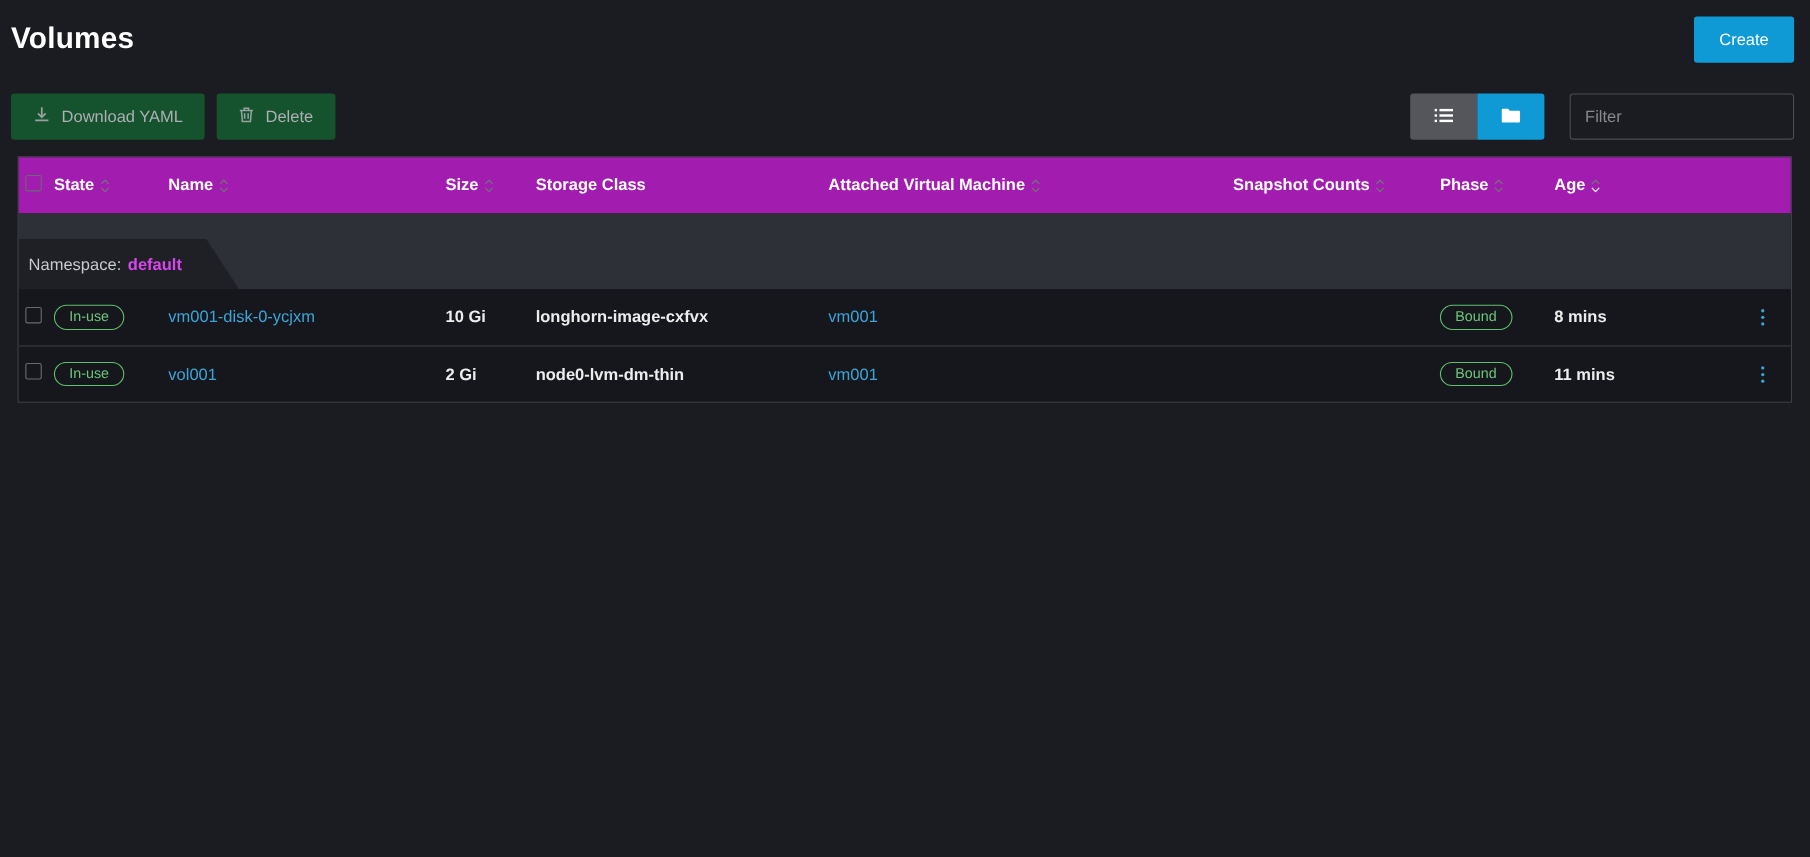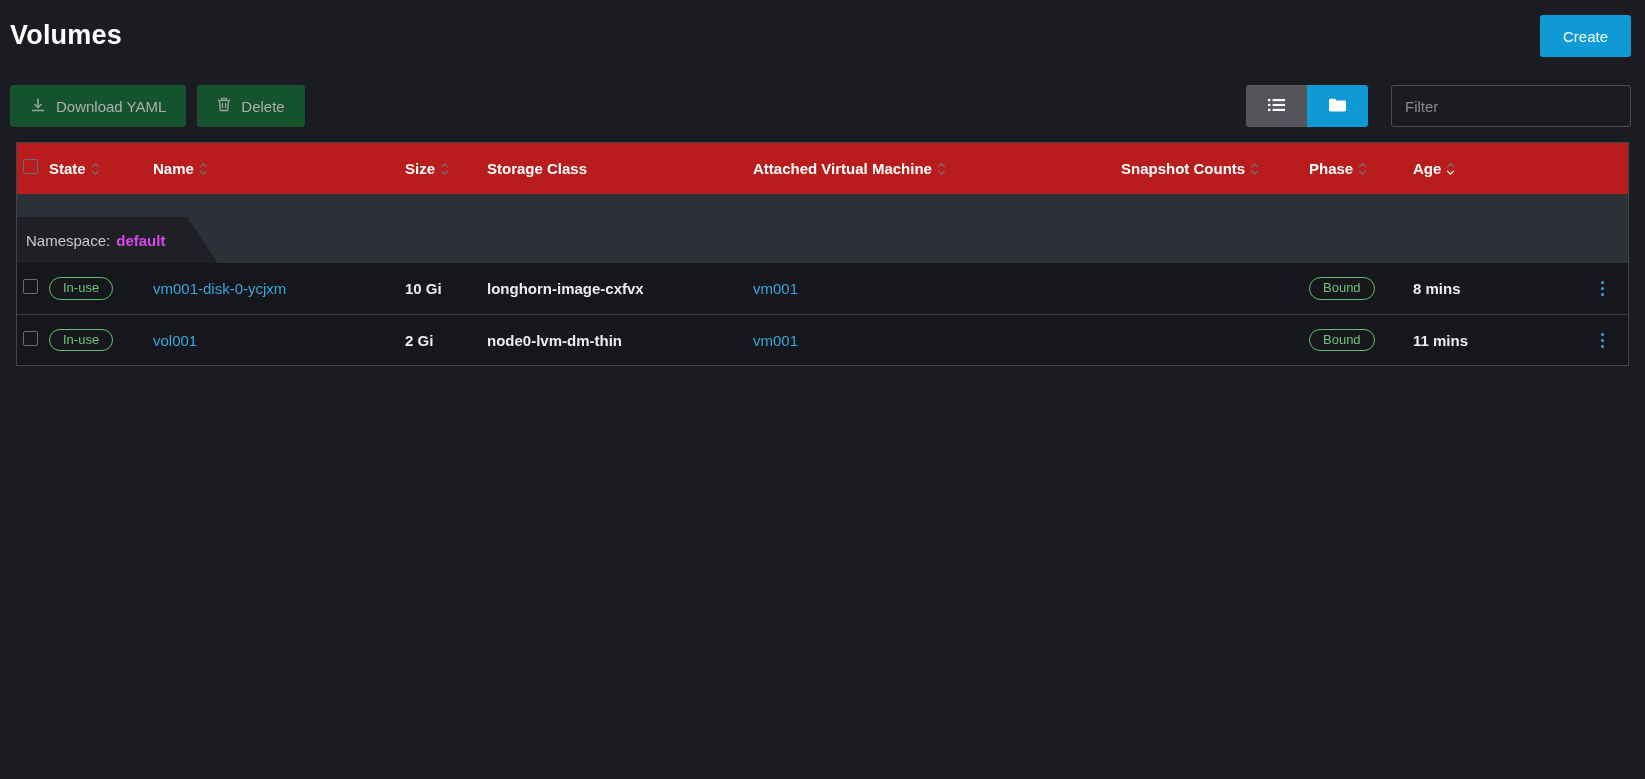--- a/index.html
+++ b/index.html
@@ -34,38 +34,38 @@
   .toolbar-left { display:flex; gap:11px; }
   .toolbar-right { display:flex; align-items:center; gap:23px; }
   .view-toggle { display:flex; }
   .view-toggle .tbtn {
     width:61px; height:42px; display:flex; align-items:center; justify-content:center;
     border:none; cursor:pointer;
   }
   .tbtn-list { background:#55565c; border-radius:3px 0 0 3px; }
   .tbtn-group { background:#0f9ad6; border-radius:0 3px 3px 0; }
   .filter-input {
-    width:240px; height:42px; background:transparent;
+    width:204px; height:42px; background:transparent;
     border:1px solid #4c4d53; border-radius:3px; padding:0 13px;
     color:#e4e5e7; font-size:15px; font-family:"Liberation Sans", sans-serif;
     outline:none;
   }
   .filter-input::placeholder { color:#88898e; }
 
   
   .vol-table {
     margin:15px 16px 0 16px;
     border:1px solid #44454b;
   }
   .tbl-grid {
     display:grid;
     grid-template-columns:32px 104px 252px 82px 266px minmax(0,1fr) 188px 104px 104px 111px;
     align-items:center;
   }
-  .thead { background:#b91c1c; height:51px; }
+  .thead { background:#a21caf; height:51px; }
   .th {
     display:flex; align-items:center; gap:5px;
     color:#ffffff; font-size:15px; font-weight:700; white-space:nowrap;
     cursor:pointer;
   }
   .th.no-sort { cursor:default; }
   .sorter { display:flex; flex-direction:column; gap:2px; color:#72737a; }
   .sorter svg { display:block; }
   .sorter .active { color:#ffffff; }
 

